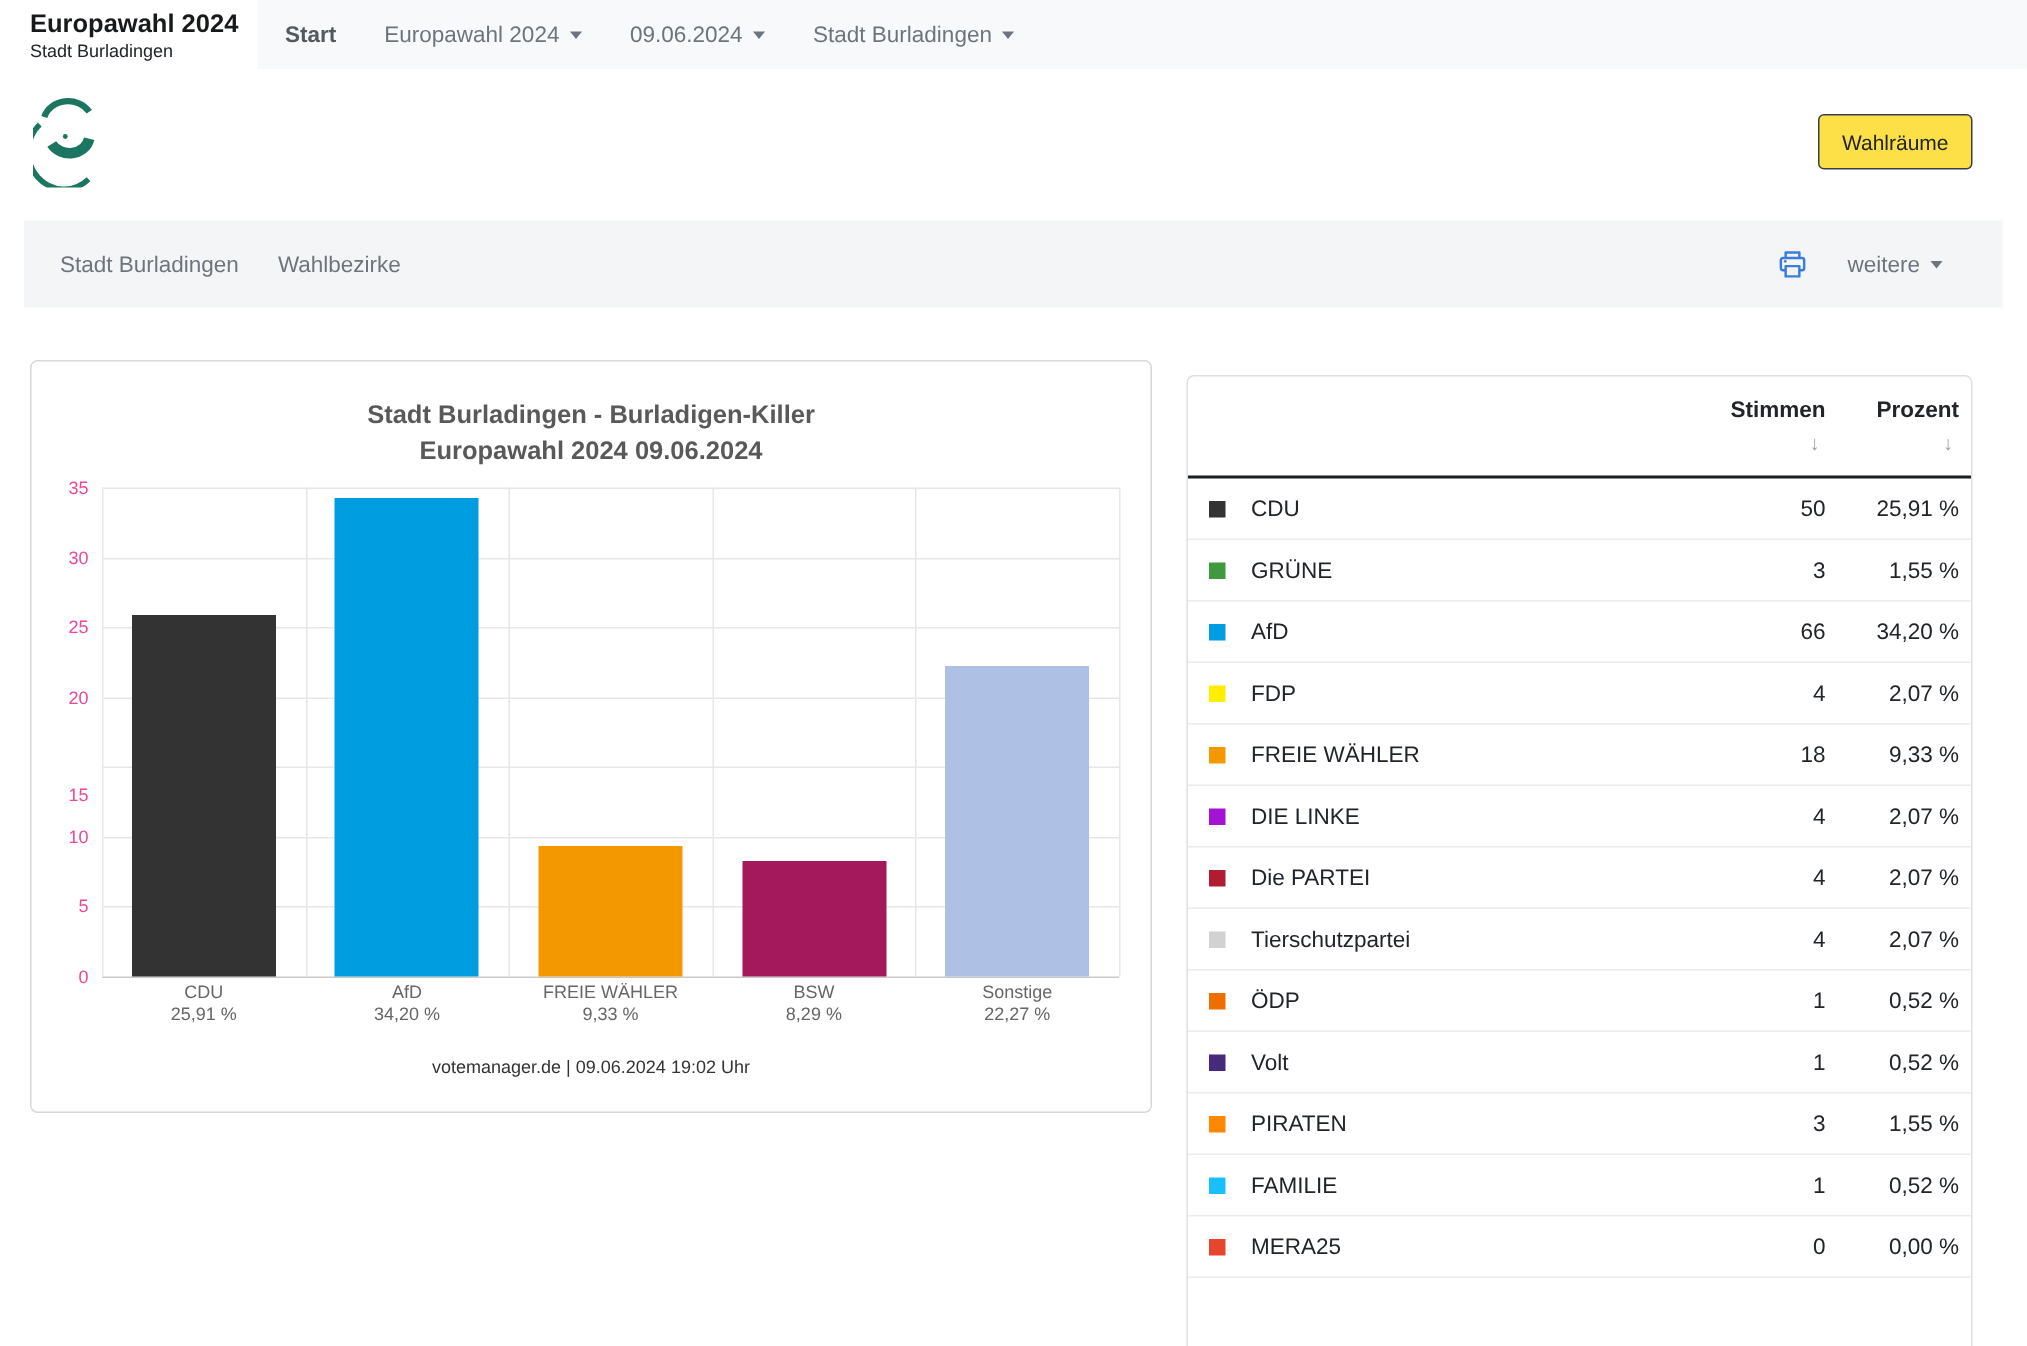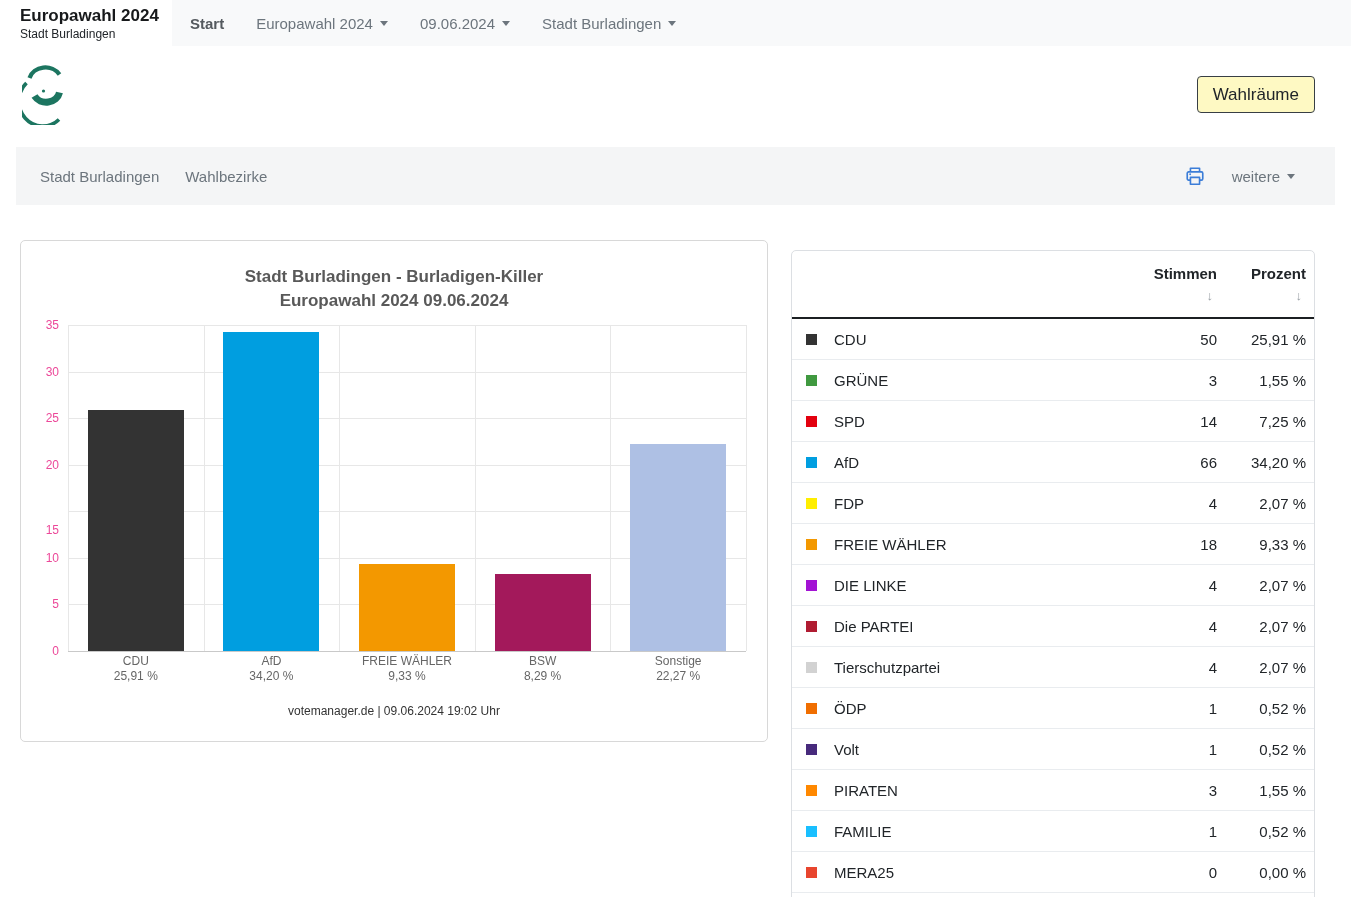--- a/index.html
+++ b/index.html
@@ -11,21 +11,21 @@
   .brand-title{font-size:17px;font-weight:bold;color:#17191b;line-height:1.25;}
   .brand-sub{font-size:12px;color:#212529;margin-top:1px;}
   .nav-items{position:absolute;left:190px;top:0;height:46px;display:flex;align-items:center;gap:32px;}
   .nav-link{font-size:15px;color:#6c757d;cursor:pointer;display:flex;align-items:center;}
   .nav-link.first{color:#54595e;font-weight:bold;}
   .caret{display:inline-block;width:0;height:0;border-left:4.5px solid transparent;
     border-right:4.5px solid transparent;border-top:5px solid #6c757d;margin-left:7px;}
   
   .logo{position:absolute;left:22px;top:63px;cursor:pointer;}
   .btn-wahlraeume{position:absolute;right:36px;top:76px;height:37px;padding:0 15px;
-    background:#fef9c3;border:1px solid #383f45;border-radius:4px;font-size:17px;color:#212529;
+    background:#fde047;border:1px solid #383f45;border-radius:4px;font-size:14px;color:#212529;
     font-family:"Liberation Sans",sans-serif;cursor:pointer;}
   
   .crumb-bar{position:absolute;left:16px;top:147px;width:1319px;height:58px;background:#f4f5f6;
     box-sizing:border-box;display:flex;align-items:center;justify-content:space-between;padding:0 24px;}
   .crumb-left{display:flex;align-items:center;gap:26px;}
   .crumb-item{font-size:15px;color:#6c757d;cursor:pointer;}
   .crumb-right{display:flex;align-items:center;gap:26px;margin-right:16px;}
   .more-link{font-size:15px;color:#6c757d;cursor:pointer;display:flex;align-items:center;justify-content:flex-end;}
   .print-btn{cursor:pointer;display:flex;align-items:center;}
   
@@ -196,26 +196,20 @@
         <span class="pvotes">50</span>
         <span class="ppct">25,91 %</span>
       </div>
       <div class="trow">
         <span class="swatch" style="background: rgb(64, 153, 64);"></span>
         <span class="pname">GRÜNE</span>
         <span class="pvotes">3</span>
         <span class="ppct">1,55 %</span>
       </div>
       <div class="trow">
-        <span class="swatch" style="background: rgb(227, 0, 15);"></span>
-        <span class="pname">SPD</span>
-        <span class="pvotes">14</span>
-        <span class="ppct">7,25 %</span>
-      </div>
-      <div class="trow">
         <span class="swatch" style="background: rgb(0, 158, 224);"></span>
         <span class="pname">AfD</span>
         <span class="pvotes">66</span>
         <span class="ppct">34,20 %</span>
       </div>
       <div class="trow">
         <span class="swatch" style="background: rgb(255, 238, 0);"></span>
         <span class="pname">FDP</span>
         <span class="pvotes">4</span>
         <span class="ppct">2,07 %</span>

